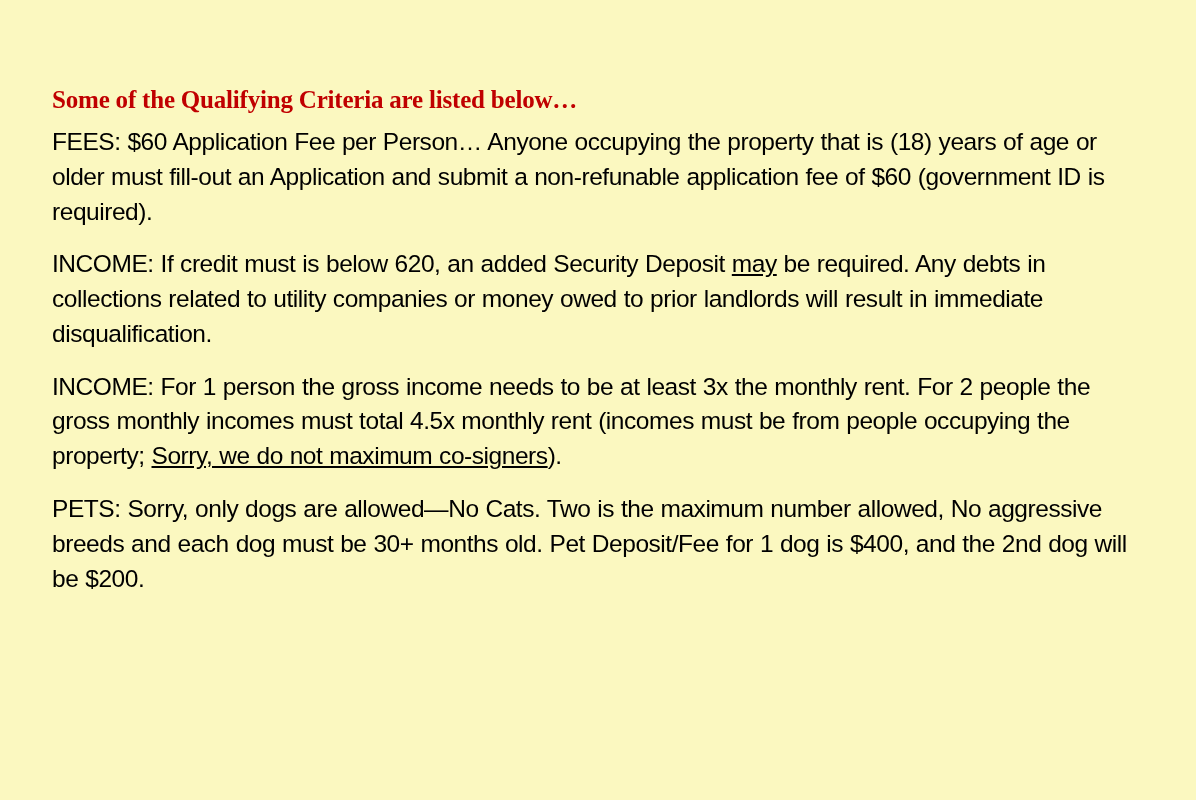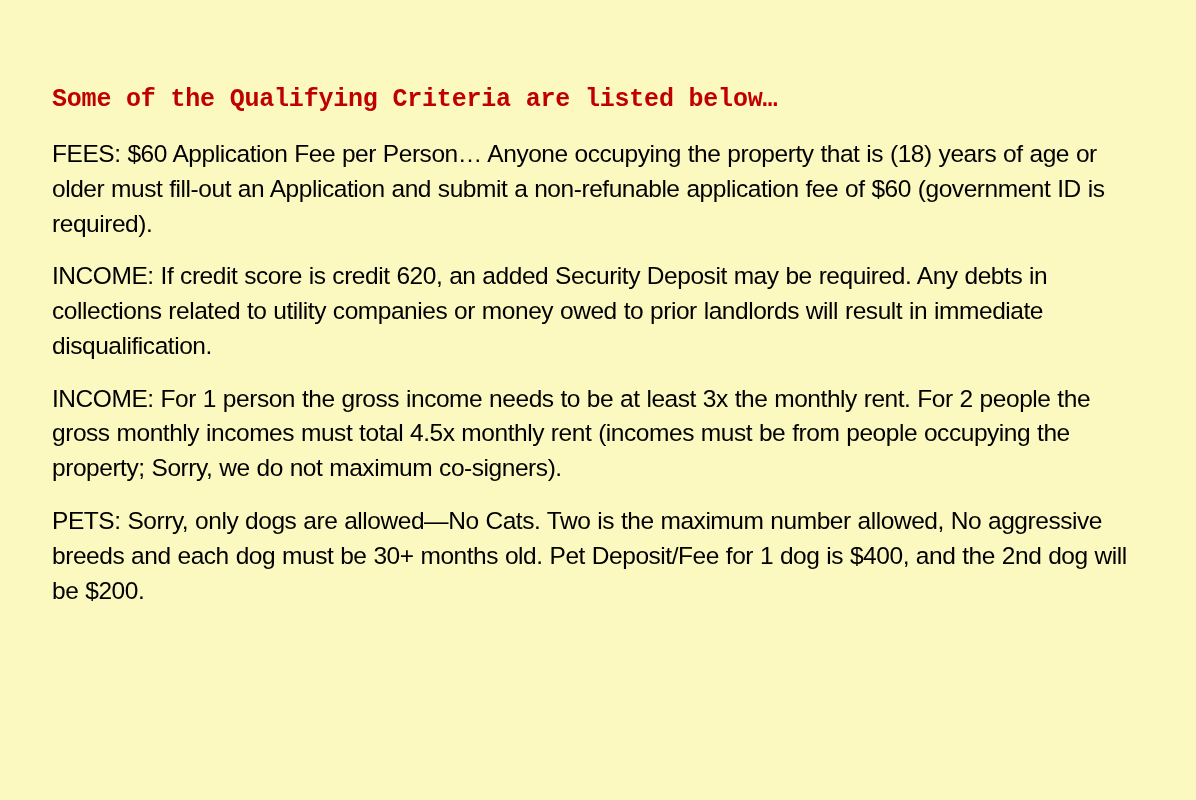--- a/index.html
+++ b/index.html
@@ -20,55 +20,56 @@
     background: #fbf8c0;
     box-sizing: border-box;
     padding: 85px 48px 0 52px;
   }
   .slide-title {
     color: #c00000;
     font-weight: bold;
     font-size: 25px;
     line-height: 1.2;
     letter-spacing: -0.2px;
-    margin: 0 0 22px 0;
-    font-family: Liberation Mono, monospace;
+    margin: 0 0 10px 0;
+    font-family: Liberation Serif, serif;
   }
   .para {
     color: #000000;
     font-size: 24.5px;
     line-height: 1.42;
     margin: 0 0 18px 0;
     letter-spacing: -0.45px;
     font-family: "Liberation Sans", sans-serif;
     text-align: left;
     word-spacing: 0.5px;
   }
   .para .lead {
     font-weight: normal;
   }
   .para .u {
+    text-decoration: underline;
   }
   .para.pets {
     margin-bottom: 16px;
   }
 </style>
 </head>
 <body>
 
 <div class="slide">
 
   <h1 class="slide-title">Some of the Qualifying Criteria are listed below…</h1>
 
   <p class="para">
     <span class="lead">FEES:</span><span>  $60 Application Fee per Person…  Anyone occupying the property that is (18) years of age or older must fill-out an Application and submit a non-refunable application fee of $60 (government ID is required).</span>
   </p>
 
   <p class="para">
-    <span class="lead">INCOME:</span><span>  If credit score is credit 620, an added Security Deposit </span><span class="u">may</span><span> be required.  Any debts in collections related to utility companies or money owed to prior landlords will result in  immediate disqualification.</span>
+    <span class="lead">INCOME:</span><span>  If credit must is below 620, an added Security Deposit </span><span class="u">may</span><span> be required.  Any debts in collections related to utility companies or money owed to prior landlords will result in  immediate disqualification.</span>
   </p>
 
 
   <p class="para">
     <span class="lead">INCOME:</span><span>  For 1 person the gross income needs to be at least 3x the monthly rent.  For 2 people the gross monthly incomes must total 4.5x monthly rent (incomes must be from people occupying the property; </span><span class="u">Sorry, we do not maximum co-signers</span><span>).</span>
   </p>
 
   <p class="para pets">
     <span class="lead">PETS:</span><span>  Sorry, only dogs are allowed—No Cats.  Two is the maximum number allowed, No aggressive breeds and each dog must be 30+ months old.  Pet Deposit/Fee for 1 dog is $400, and the 2nd dog will be $200.</span>
   </p>

